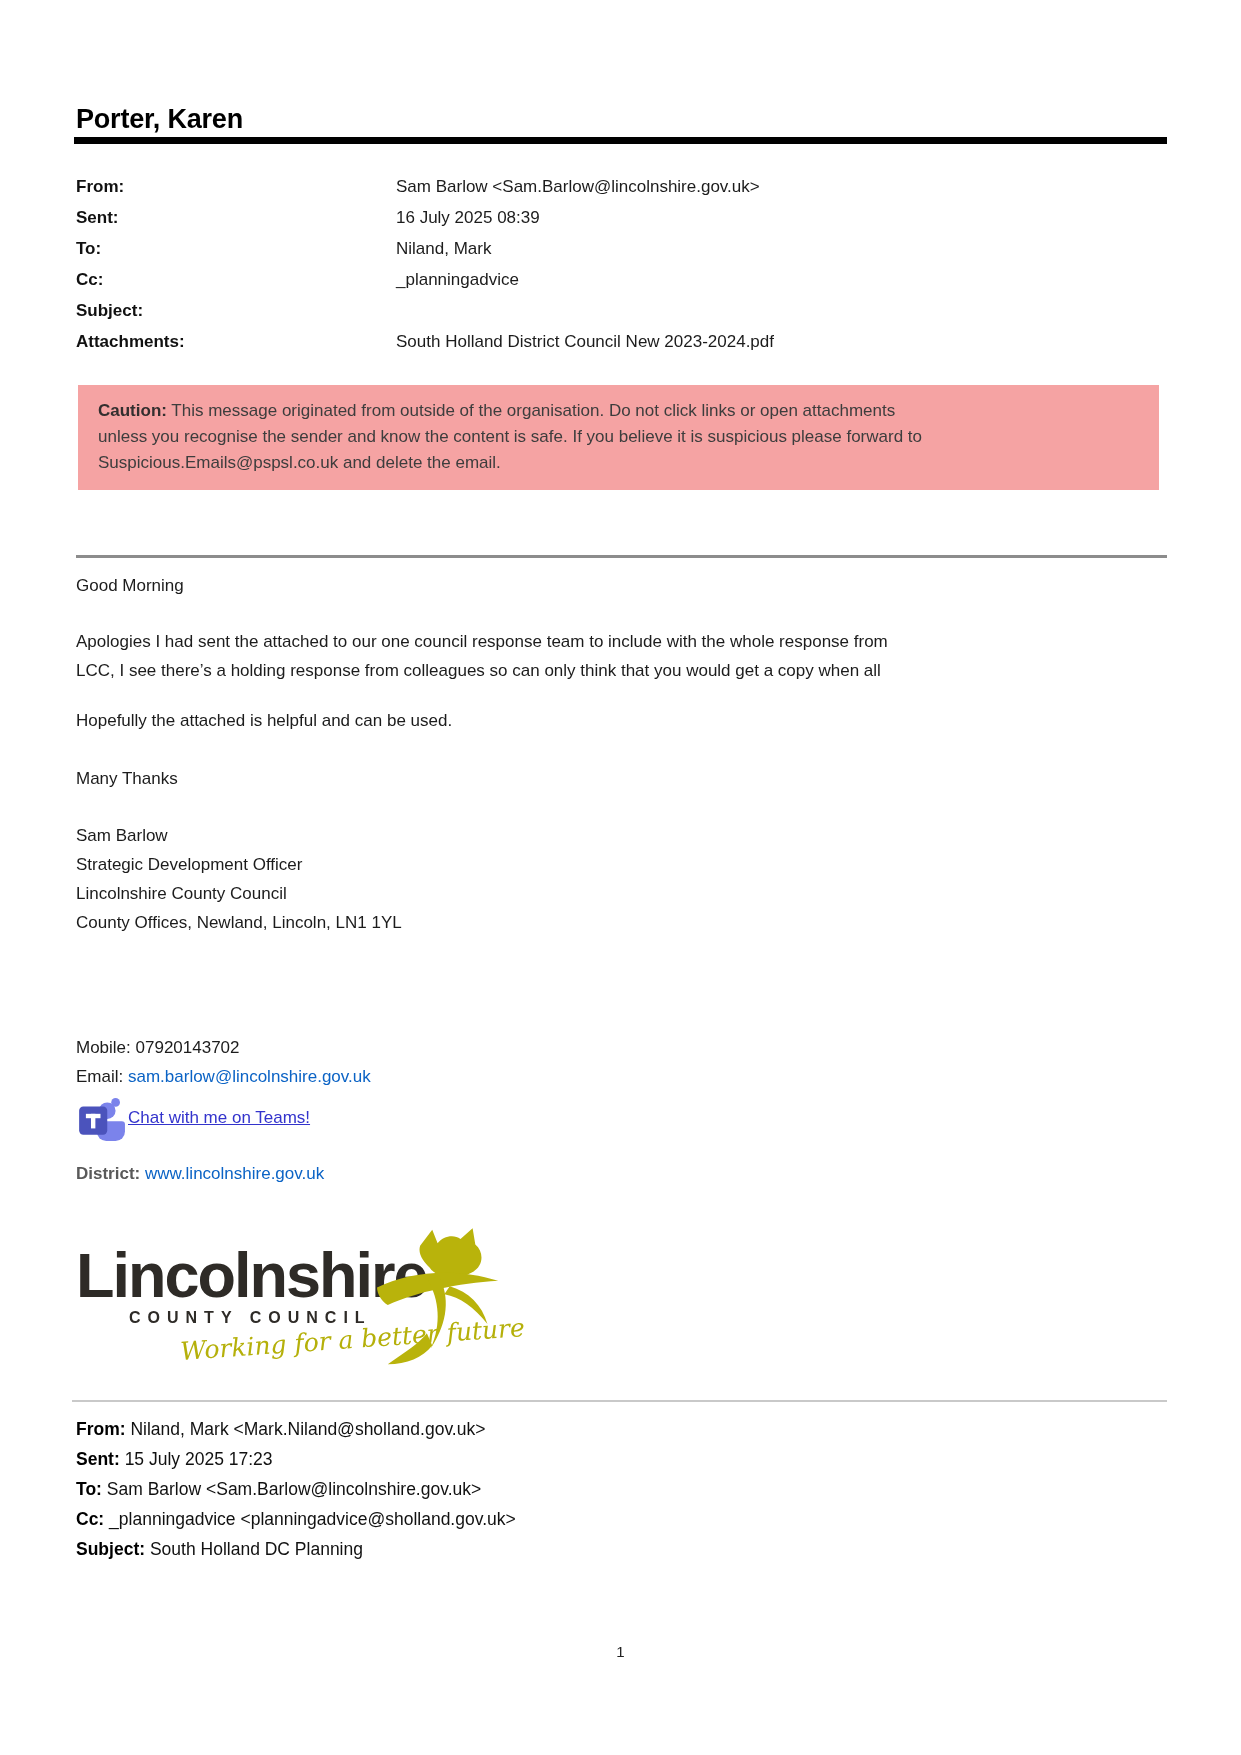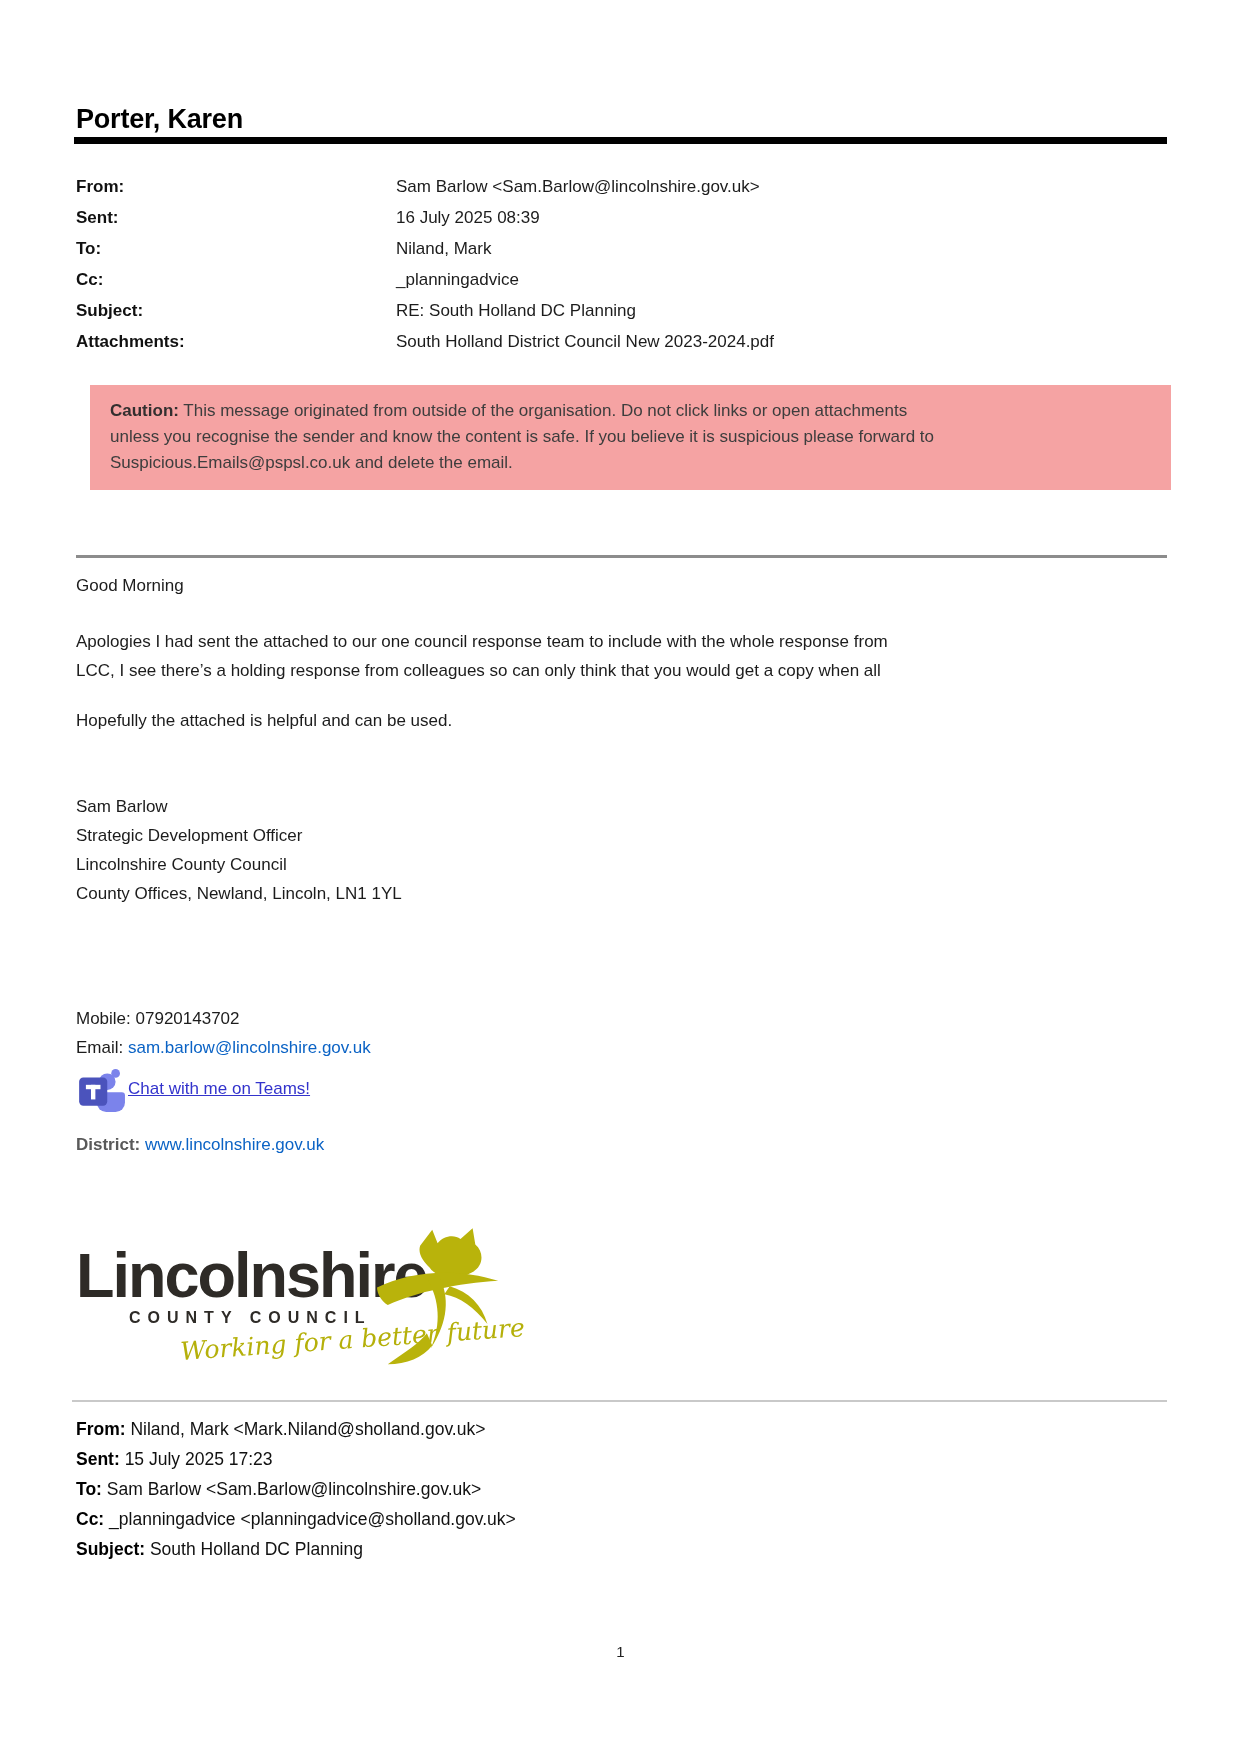--- a/index.html
+++ b/index.html
@@ -21,21 +21,21 @@
     position:absolute;left:74px;top:137px;
     width:1093px;height:7px;background:#000;
   }
   
   .meta{position:absolute;left:76px;top:171px;width:1091px;font-size:17px;}
   .meta-row{display:flex;line-height:31px;}
   .meta-label{width:320px;font-weight:bold;color:#111;}
   .meta-value{flex:1;color:#1c1c1c;}
   
   .caution{
-    position:absolute;left:80px;top:385px;width:1091px;
+    position:absolute;left:68px;top:385px;width:1091px;
     display:flex;align-items:flex-end;
   }
   .caution-bar{width:10px;background:#e2131a;}
   .caution-content{
     flex:1;background:#f5a3a3;color:#3d3d3d;
     padding:13px 20px 14px 20px;
     font-size:17px;line-height:26px;
   }
   .caution-content b{color:#332f2f;}
   
@@ -93,21 +93,20 @@
     <div class="meta-row">
       <span class="meta-label">To:</span>
       <span class="meta-value">Niland, Mark</span>
     </div>
     <div class="meta-row">
       <span class="meta-label">Cc:</span>
       <span class="meta-value">_planningadvice</span>
     </div>
     <div class="meta-row">
       <span class="meta-label">Subject:</span>
-      <span class="meta-value">RE: South Holland DC Planning</span>
     </div>
     <div class="meta-row">
       <span class="meta-label">Attachments:</span>
       <span class="meta-value">South Holland District Council New 2023-2024.pdf</span>
     </div>
   </div>
 
   <div class="caution">
     <div class="caution-bar"></div>
     <div class="caution-content">
@@ -120,20 +119,21 @@
   <div class="sep1"></div>
 
   <div class="body">
     <div>Good Morning</div>
     <div class="sp27"></div>
     <div>Apologies I had sent the attached to our one council response team to include with the whole response from</div>
     <div>LCC, I see there’s a holding response from colleagues so can only think that you would get a copy when all</div>
     <div class="sp21"></div>
     <div>Hopefully the attached is helpful and can be used.</div>
     <div class="sp29"></div>
+    <div>Many Thanks</div>
     <div class="sp28"></div>
     <div>Sam Barlow</div>
     <div>Strategic Development Officer</div>
     <div>Lincolnshire County Council</div>
     <div>County Offices, Newland, Lincoln, LN1 1YL</div>
     <div class="sp96"></div>
     <div>
       <span>Mobile: </span>
       <span>07920143702</span>
     </div>

